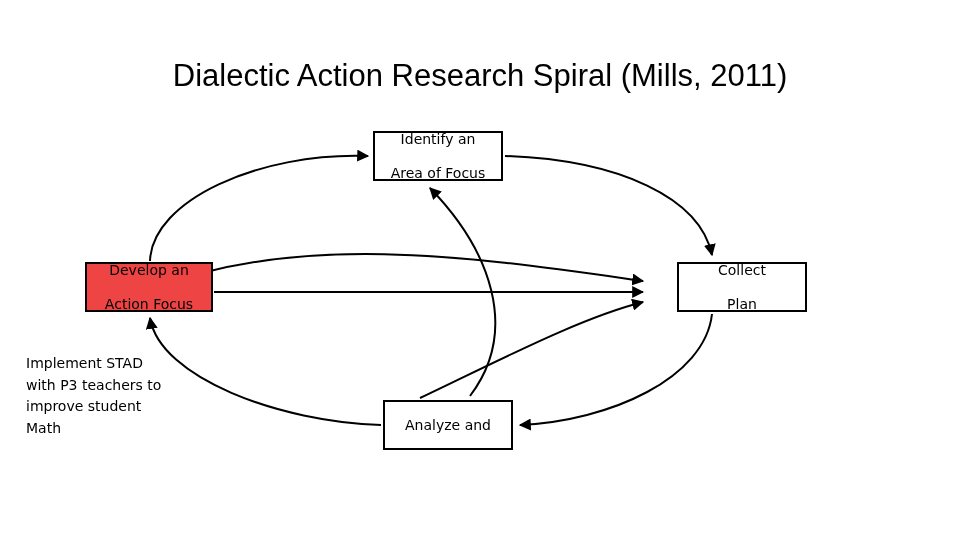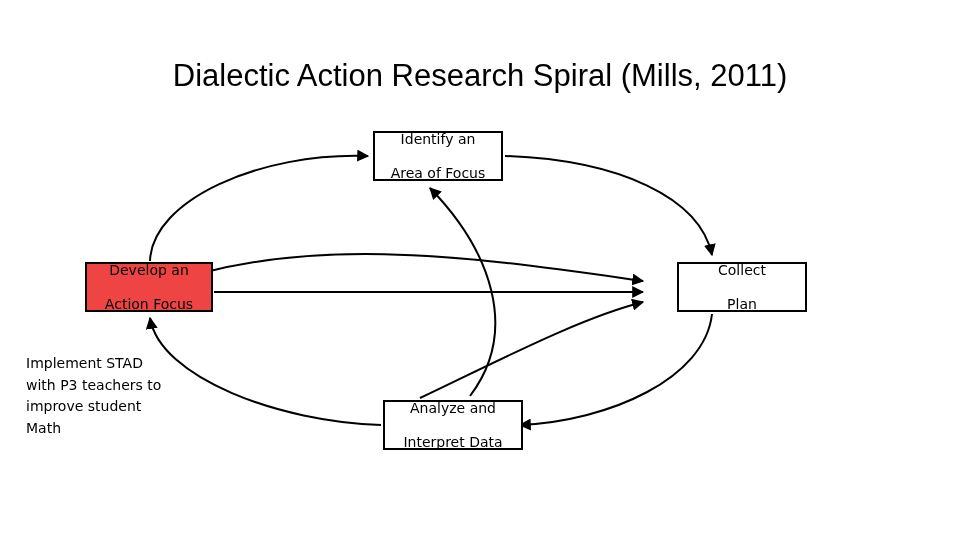--- a/index.html
+++ b/index.html
@@ -73,21 +73,21 @@
   }
   #node-develop {
     left: 85px;
     top: 262px;
     width: 128px;
     height: 50px;
   }
   #node-analyze {
     left: 383px;
     top: 400px;
-    width: 140px;
+    width: 130px;
     height: 50px;
   }
   .annotation {
     position: absolute;
     left: 26px;
     top: 353px;
     width: 165px;
     font-size: 14px;
     line-height: 21.5px;
     color: #000000;
@@ -135,21 +135,20 @@
     <span class="line">Area of Focus</span>
   </div>
 
   <div class="node" id="node-collect">
     <span class="line">Collect</span>
     <span class="line">Plan</span>
   </div>
 
   <div class="node" id="node-analyze">
     <span class="line">Analyze and</span>
-    <span class="line">Interpret Data</span>
   </div>
 
   <div class="node highlight" id="node-develop">
     <span class="line">Develop an</span>
     <span class="line">Action Focus</span>
   </div>
 
   <div class="annotation">
     <span class="line">Implement STAD</span>
     <span class="line">with P3 teachers to</span>

